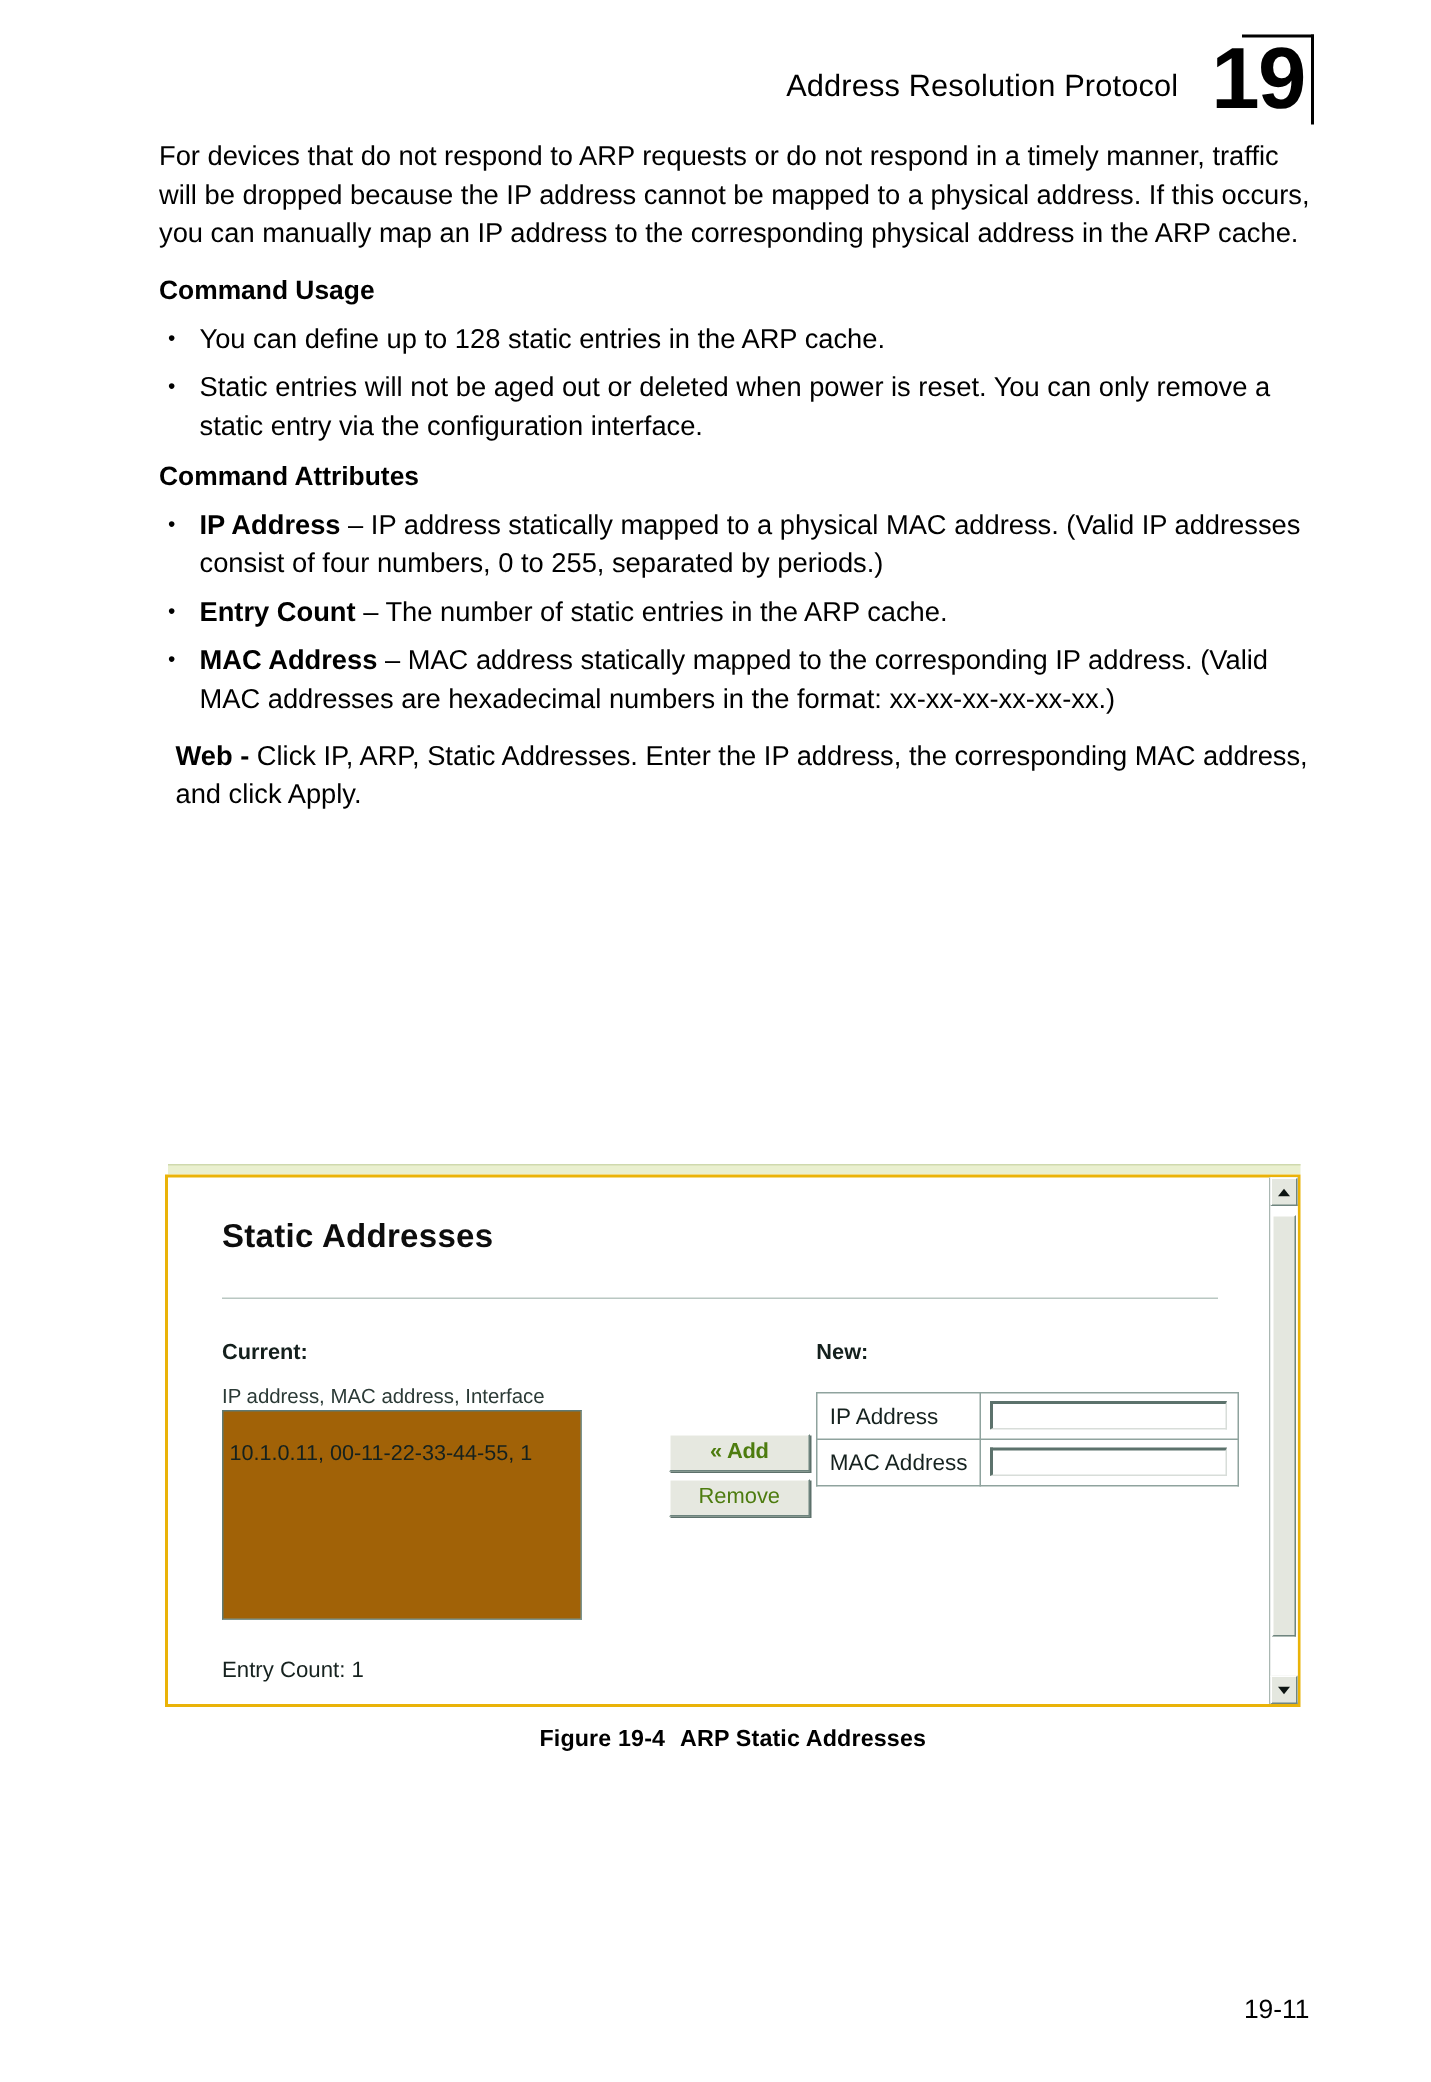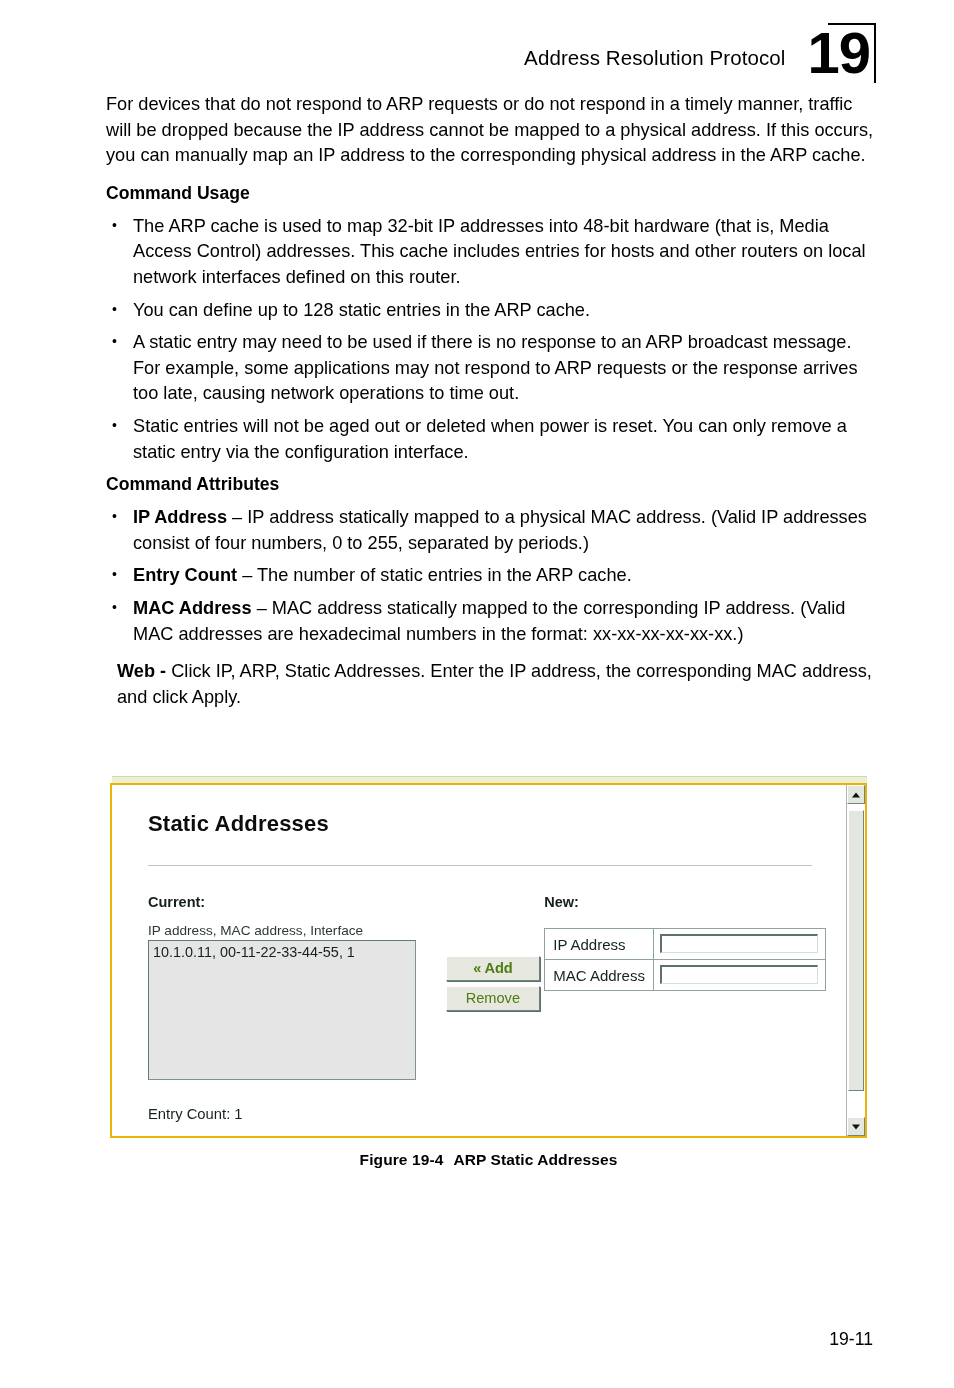--- a/index.html
+++ b/index.html
@@ -175,28 +175,28 @@
     font-weight: bold;
     color: #14201d;
     margin-bottom: 13px;
   }
   .list-caption {
     font-size: 13.6px;
     color: #2b3a36;
     margin-bottom: 2px;
   }
   .listbox {
-    width: 268px;
+    width: 240px;
     height: 140px;
     border: 1px solid #7d948e;
     border-top-color: #5f7a73;
     border-left-color: #5f7a73;
-    background: #e5e5e5;
-    box-sizing: border-box;
-    padding: 3px 4px;
+    background: #a16207;
+    box-sizing: border-box;
+    padding: 20px 4px;
   }
   .listbox .opt {
     font-size: 14.4px;
     color: #15211e;
     white-space: nowrap;
   }
 
   .btn {
     font-family: "Liberation Sans", sans-serif;
     font-size: 14.6px;
@@ -325,23 +325,21 @@
     </div>
   </div>
 
   <div class="content">
 
 
     <p class="body">For devices that do not respond to ARP requests or do not respond in a timely manner, traffic will be dropped because the IP address cannot be mapped to a physical address. If this occurs, you can manually map an IP address to the corresponding physical address in the ARP cache.</p>
 
     <h2 class="subhead">Command Usage</h2>
     <ul class="bullets">
-      <li>The ARP cache is used to map 32-bit IP addresses into 48-bit hardware (that is, Media Access Control) addresses. This cache includes entries for hosts and other routers on local network interfaces defined on this router.</li>
       <li>You can define up to 128 static entries in the ARP cache.</li>
-      <li>A static entry may need to be used if there is no response to an ARP broadcast message. For example, some applications may not respond to ARP requests or the response arrives too late, causing network operations to time out.</li>
       <li>Static entries will not be aged out or deleted when power is reset. You can only remove a static entry via the configuration interface.</li>
     </ul>
 
     <h2 class="subhead">Command Attributes</h2>
     <ul class="bullets">
       <li><b>IP Address</b><span> – IP address statically mapped to a physical MAC address. (Valid IP addresses consist of four numbers, 0 to 255, separated by periods.)</span></li>
       <li><b>Entry Count</b><span> – The number of static entries in the ARP cache.</span></li>
       <li><b>MAC Address</b><span> – MAC address statically mapped to the corresponding IP address. (Valid MAC addresses are hexadecimal numbers in the format: xx-xx-xx-xx-xx-xx.)</span></li>
     </ul>
 

